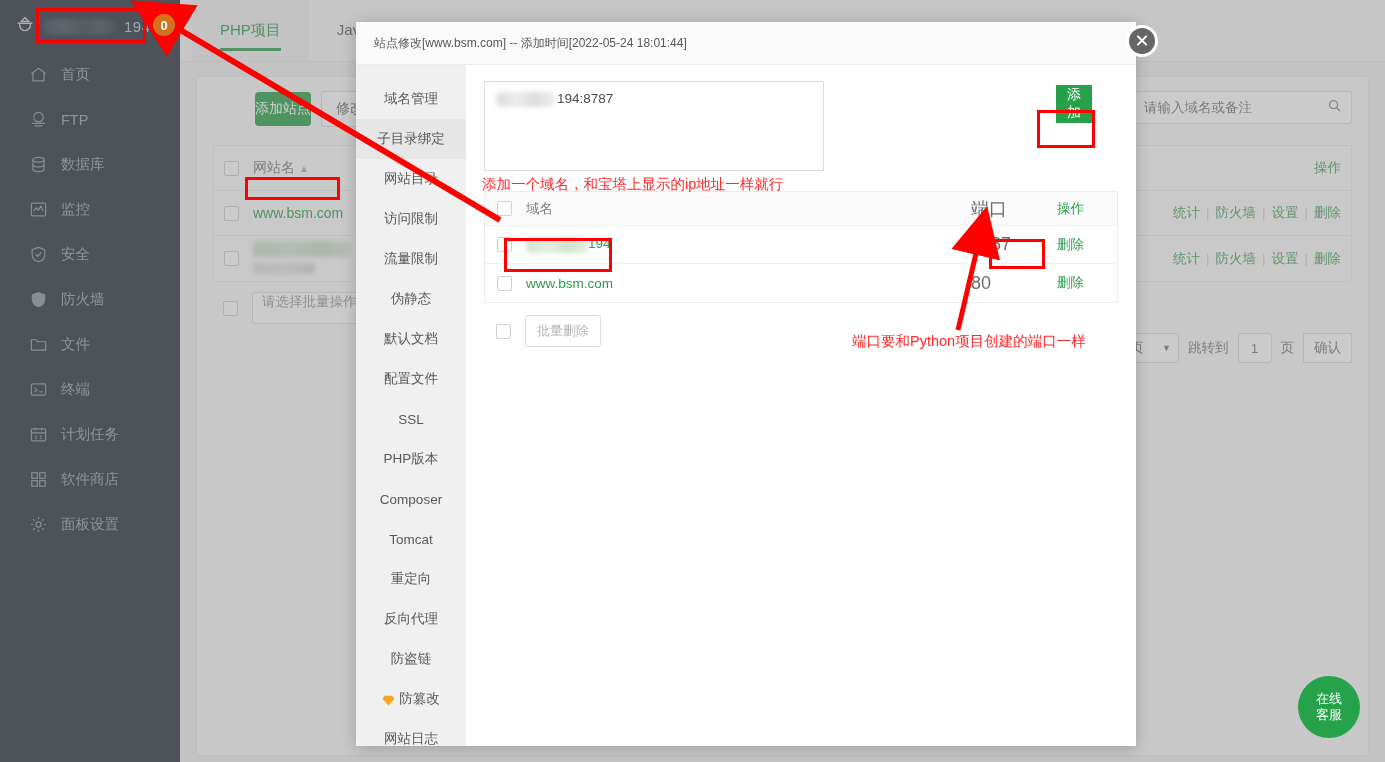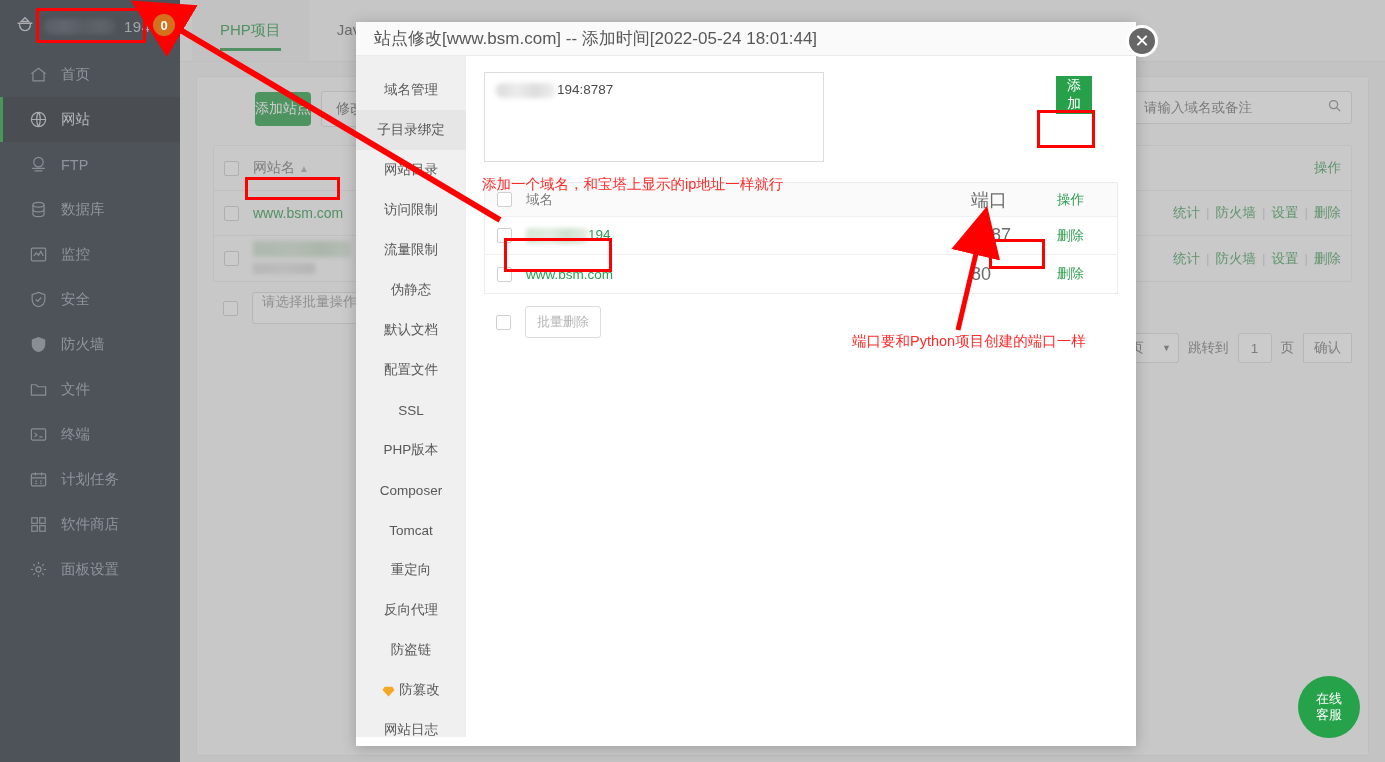--- a/index.html
+++ b/index.html
@@ -126,23 +126,23 @@
 
   
   #scrim { position: absolute; inset: 0; background: rgba(130,130,130,.42); z-index: 20; }
 
   
   #modal {
     position: absolute; left: 356px; top: 22px; width: 780px; height: 724px;
     background: #fff; z-index: 30; box-shadow: 0 2px 14px rgba(0,0,0,.22);
   }
   #modal-title {
-    height: 34px; background: #fafafa; border-bottom: 1px solid #ececec;
+    height: 43px; background: #fafafa; border-bottom: 1px solid #ececec;
     display: flex; align-items: center; padding-left: 18px;
-    font-size: 17px; color: #585858;
+    font-size: 12px; color: #585858;
   }
   #modal-close {
     position: absolute; right: -22px; top: 3px; width: 32px; height: 32px;
     border-radius: 50%; background: #666; border: 3px solid #fff; color: #fff;
     display: flex; align-items: center; justify-content: center;
     font-size: 18px; cursor: pointer; z-index: 40; line-height: 1;
   }
   #modal-body { display: flex; height: 681px; }
   #modal-menu { width: 110px; background: #f0f0f0; padding-top: 14px; flex: 0 0 auto; }
   .mm-item {
@@ -226,29 +226,20 @@
     <ul class="side-list">
       <li class="side-item">
         <span class="side-ico">
             <svg width="19" height="19" viewBox="0 0 24 24" fill="none" stroke="#8d96a2" stroke-width="1.5">
               <path d="M3 11l9-7 9 7"></path>
               <path d="M5 10v10h14V10"></path>
             </svg>
           </span>
         <span>首页</span>
       </li>
-      <li class="side-item active">
-        <span class="side-ico">
-            <svg width="19" height="19" viewBox="0 0 24 24" fill="none" stroke="#c6ccd4" stroke-width="1.5">
-              <circle cx="12" cy="12" r="9"></circle>
-              <path d="M3 12h18M12 3c3 3.5 3 14 0 18M12 3c-3 3.5-3 14 0 18"></path>
-            </svg>
-          </span>
-        <span>网站</span>
-      </li>
       <li class="side-item">
         <span class="side-ico">
             <svg width="19" height="19" viewBox="0 0 24 24" fill="none" stroke="#8d96a2" stroke-width="1.5">
               <circle cx="12" cy="9" r="6"></circle>
               <path d="M4 17h16M7 20h10"></path>
             </svg>
           </span>
         <span>FTP</span>
       </li>
       <li class="side-item">

